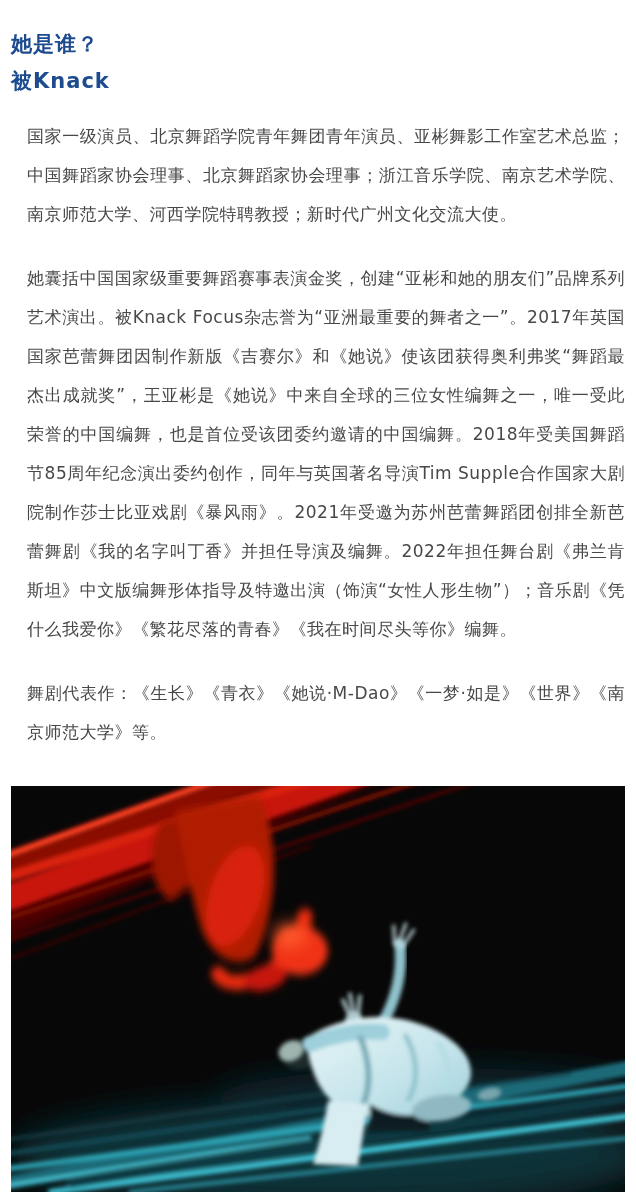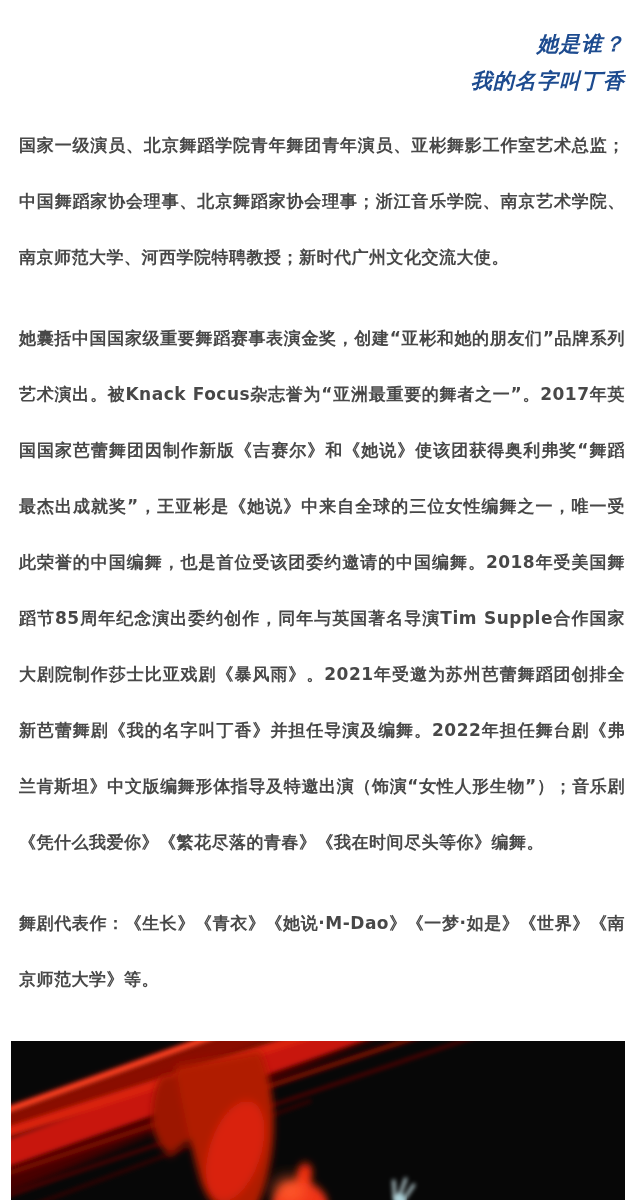--- a/index.html
+++ b/index.html
@@ -15,49 +15,47 @@
     --photo_pale:#d8edf2;
   }
   *{box-sizing:border-box;}
   html,body{margin:0;padding:0;background:var(--page_bg);}
   body{
     width:636px;
     font-family:"DejaVu Sans","Liberation Sans",sans-serif;
   }
   .page{width:636px;min-height:1200px;padding:26px 11px 3px;background:var(--page_bg);}
   .title-block{
-    text-align:right;
+    text-align:left;
     color:var(--title_color);
     font-weight:bold;
-    font-style:italic;
     font-size:21px;
     line-height:37px;
     letter-spacing:1px;
     margin:0 0 17px 0;
   }
   .body-para{
-    margin:0 0 25px 8px;
+    margin:0 0 25px 16px;
     font-size:17px;
-    line-height:56px;
+    line-height:39px;
     letter-spacing:0.5px;
     color:var(--body_text_color);
     text-align:justify;
-    font-weight:bold;
   }
   .photo{margin:34px 0 0 0;padding:0;}
   .photo svg{display:block;width:614px;height:406px;background:var(--photo_bg);}
 </style>
 </head>
 <body>
 
 <div class="page">
 
   <header class="title-block">
     <div>她是谁？</div>
-    <div>我的名字叫丁香</div>
+    <div>被Knack</div>
   </header>
 
   <p class="body-para">国家一级演员、北京舞蹈学院青年舞团青年演员、亚彬舞影工作室艺术总监；中国舞蹈家协会理事、北京舞蹈家协会理事；浙江音乐学院、南京艺术学院、南京师范大学、河西学院特聘教授；新时代广州文化交流大使。</p>
 
   <p class="body-para">她囊括中国国家级重要舞蹈赛事表演金奖，创建“亚彬和她的朋友们”品牌系列艺术演出。被Knack Focus杂志誉为“亚洲最重要的舞者之一”。2017年英国国家芭蕾舞团因制作新版《吉赛尔》和《她说》使该团获得奥利弗奖“舞蹈最杰出成就奖”，王亚彬是《她说》中来自全球的三位女性编舞之一，唯一受此荣誉的中国编舞，也是首位受该团委约邀请的中国编舞。2018年受美国舞蹈节85周年纪念演出委约创作，同年与英国著名导演Tim Supple合作国家大剧院制作莎士比亚戏剧《暴风雨》。2021年受邀为苏州芭蕾舞蹈团创排全新芭蕾舞剧《我的名字叫丁香》并担任导演及编舞。2022年担任舞台剧《弗兰肯斯坦》中文版编舞形体指导及特邀出演（饰演“女性人形生物”）；音乐剧《凭什么我爱你》《繁花尽落的青春》《我在时间尽头等你》编舞。</p>
 
   <p class="body-para">舞剧代表作：《生长》《青衣》《她说·M-Dao》《一梦·如是》《世界》《南京师范大学》等。</p>
 
   <figure class="photo" aria-label="舞台剧照：红光中倒悬的舞者与蓝绿光中跪地起舞的白衣舞者">
     <svg viewBox="0 0 616 406" preserveAspectRatio="none" role="img">

